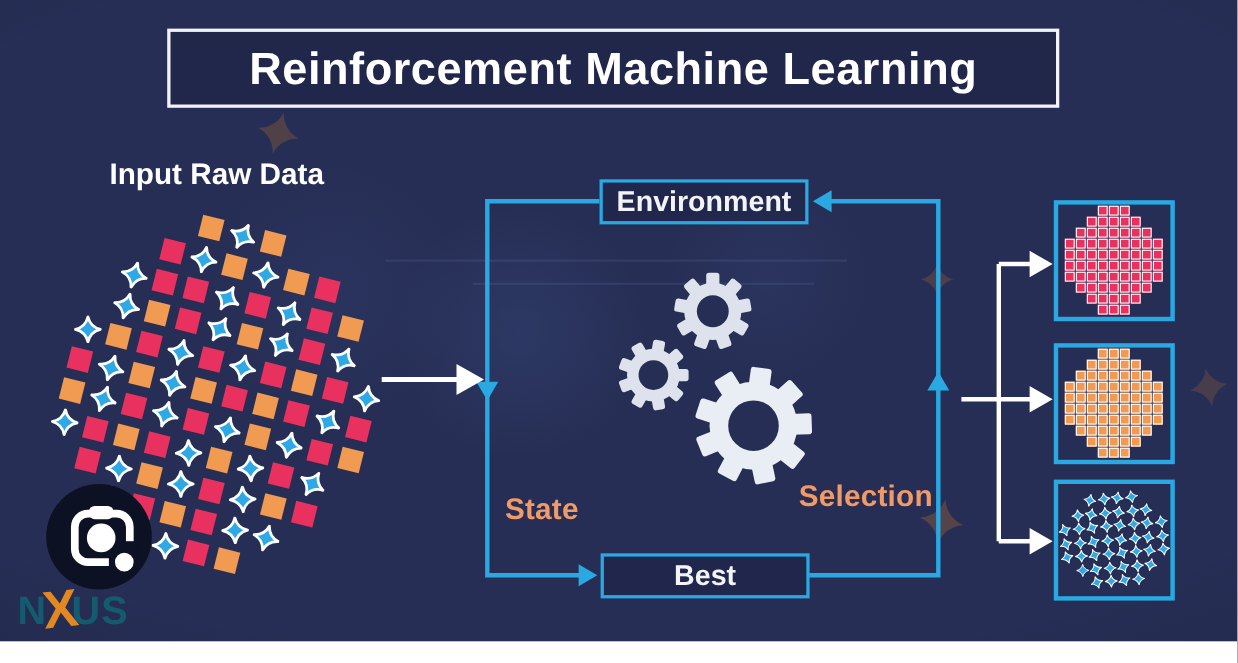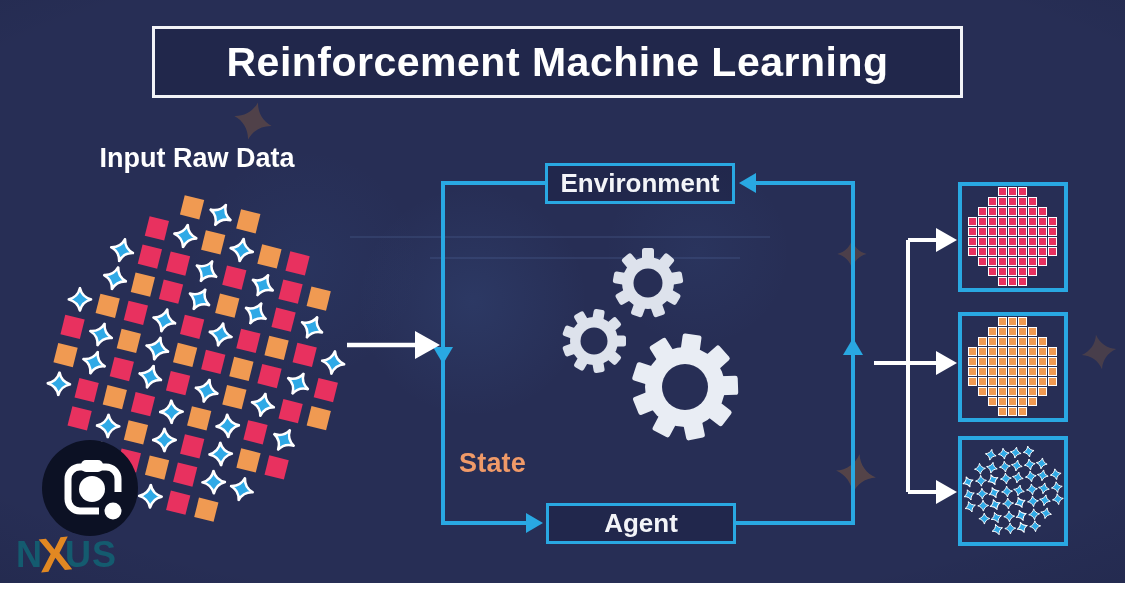--- a/index.html
+++ b/index.html
@@ -368,25 +368,26 @@
       <rect x="675.5" y="334" width="19" height="21" rx="2.5" fill="#e9edf4" transform="rotate(288 685 387)"></rect>
       <rect x="675.5" y="334" width="19" height="21" rx="2.5" fill="#e9edf4" transform="rotate(328 685 387)"></rect>
       <circle cx="685" cy="387" r="40" fill="#e9edf4"></circle>
       <circle cx="685" cy="387" r="23" fill="#272e55"></circle>
     </svg>
 
   <div class="flow-box" id="environment-box">
     <span>Environment</span>
   </div>
   <div class="flow-box" id="agent-box">
-    <span>Agent</span>
+    <span>Best</span>
   </div>
 
   <div class="orange-label" id="state-label">State</div>
   <div class="orange-label" id="selection-label">
+    <div>Selection</div>
   </div>
 
   <div class="output-box" id="output-box-0">
       <div class="blob" style="width: 90px; height: 100px;">
         <div style="position: absolute; left: 30px; top: 0px; width: 9.3px; height: 9.3px; box-sizing: border-box; border: 1.4px solid rgb(255, 255, 255); background: rgb(232, 49, 95);"></div>
         <div style="position: absolute; left: 40px; top: 0px; width: 9.3px; height: 9.3px; box-sizing: border-box; border: 1.4px solid rgb(255, 255, 255); background: rgb(232, 49, 95);"></div>
         <div style="position: absolute; left: 50px; top: 0px; width: 9.3px; height: 9.3px; box-sizing: border-box; border: 1.4px solid rgb(255, 255, 255); background: rgb(232, 49, 95);"></div>
         <div style="position: absolute; left: 20px; top: 10px; width: 9.3px; height: 9.3px; box-sizing: border-box; border: 1.4px solid rgb(255, 255, 255); background: rgb(232, 49, 95);"></div>
         <div style="position: absolute; left: 30px; top: 10px; width: 9.3px; height: 9.3px; box-sizing: border-box; border: 1.4px solid rgb(255, 255, 255); background: rgb(232, 49, 95);"></div>
         <div style="position: absolute; left: 40px; top: 10px; width: 9.3px; height: 9.3px; box-sizing: border-box; border: 1.4px solid rgb(255, 255, 255); background: rgb(232, 49, 95);"></div>

